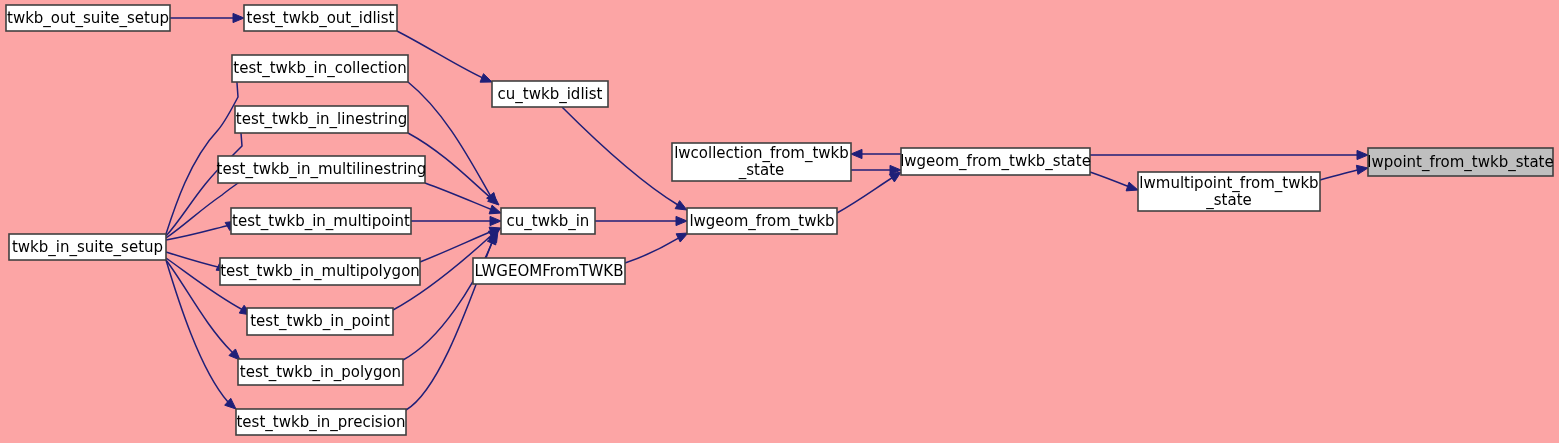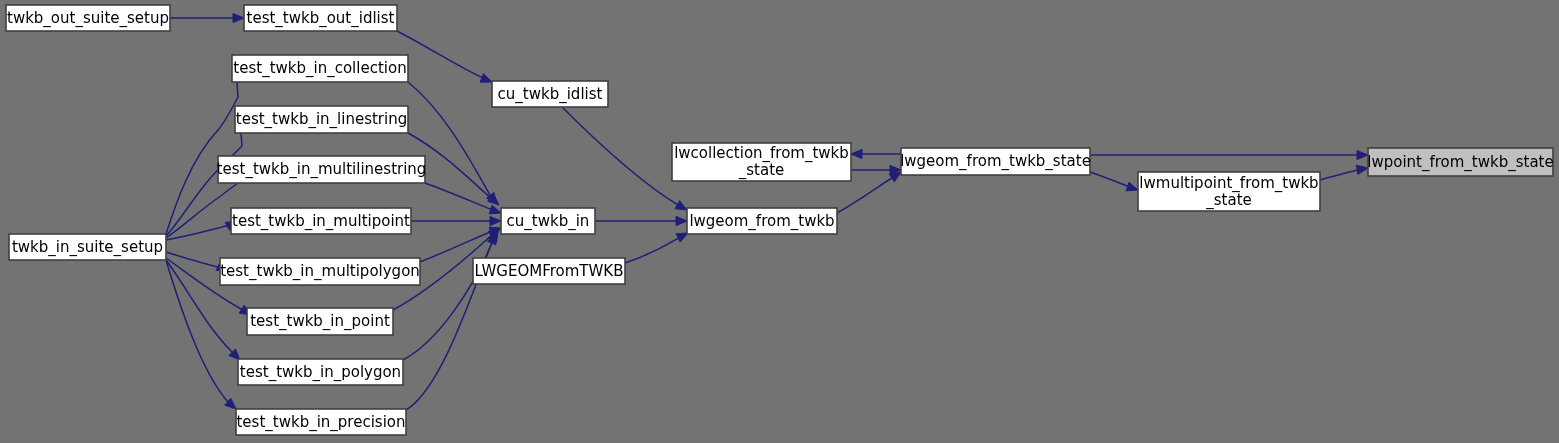--- a/index.html
+++ b/index.html
@@ -4,21 +4,21 @@
 <style>
   html, body {
     margin: 0;
     padding: 0;
     background: #ffffff;
   }
   #canvas-wrap {
     position: relative;
     width: 1559px;
     height: 443px;
-    background: #737373;
+    background: #fca5a5;
     overflow: hidden;
     font-family: "DejaVu Sans", sans-serif;
   }
   svg#graph {
     display: block;
     width: 1559px;
     height: 443px;
   }
   .node-box {
     fill: #ffffff;

